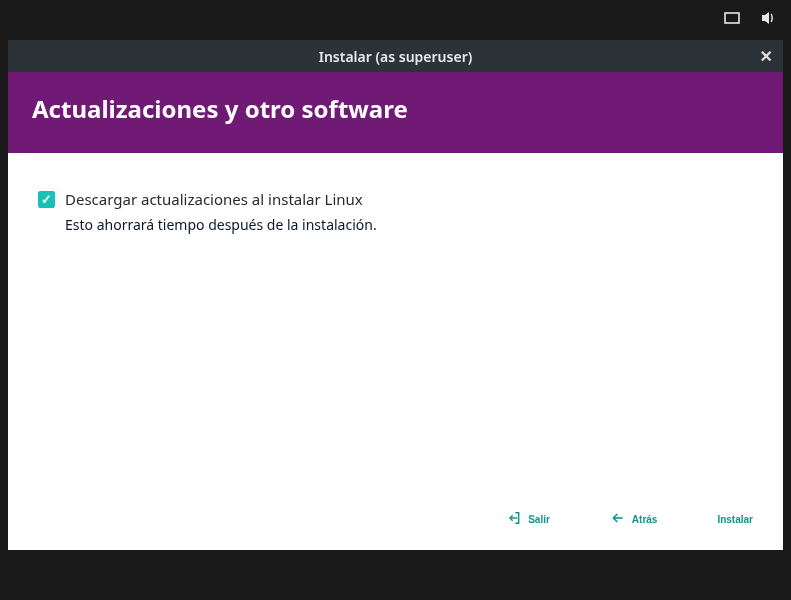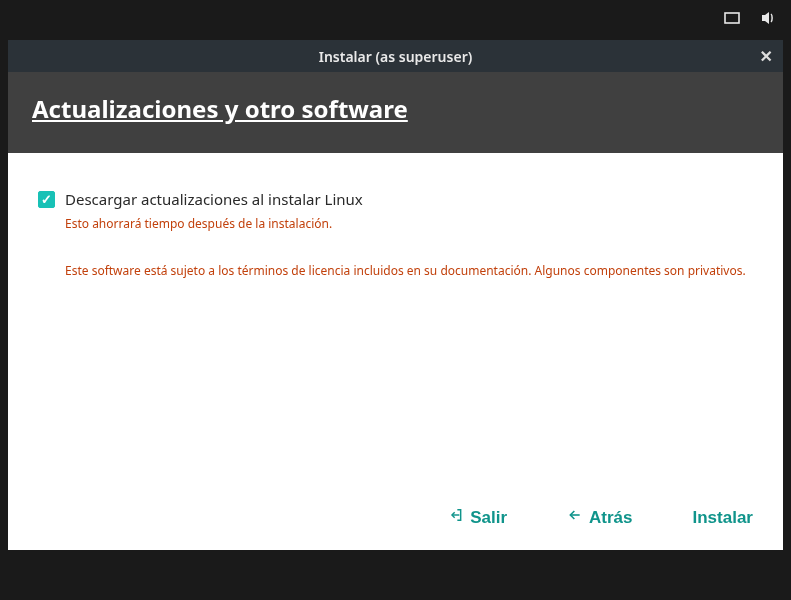--- a/index.html
+++ b/index.html
@@ -43,24 +43,23 @@
       position: absolute;
       right: 6px;
       top: 50%;
       transform: translateY(-50%);
       color: #ddd;
       font-size: 16px;
       cursor: pointer;
       padding: 2px 4px;
     }
     .header {
-      background: #404040;
+      background: #701a75;
       color: #fff;
       padding: 20px 24px 28px 24px;
-      text-decoration: underline;
     }
     .header h1 {
       font-size: 24px;
       font-weight: 700;
     }
     .content {
       flex: 1;
       background: #fff;
       padding: 36px 30px 20px 30px;
     }
@@ -93,36 +92,36 @@
       color: #fff;
       font-size: 13px;
       font-weight: bold;
       line-height: 1;
     }
     .option-label {
       font-size: 15px;
       color: #2a2a2a;
     }
     .option-desc {
-      font-size: 12px;
-      color: #c2410c;
+      font-size: 14px;
+      color: #0f172a;
       margin-left: 27px;
     }
     .footer {
       display: flex;
       justify-content: flex-end;
       align-items: center;
       padding: 18px 30px 22px 30px;
       gap: 60px;
     }
     .btn {
       display: flex;
       align-items: center;
       gap: 6px;
-      font-size: 17px;
+      font-size: 10px;
       font-weight: 700;
       color: #10948b;
       cursor: pointer;
       background: none;
       border: none;
     }
     .btn svg { width: 16px; height: 16px; }
   </style>
 </head>
 <body>
@@ -154,21 +153,20 @@
   <div class="content">
     <div class="option">
       <div class="option-row">
         <div class="checkbox checked"></div>
         <span class="option-label">Descargar actualizaciones al instalar Linux</span>
       </div>
       <div class="option-desc">Esto ahorrará tiempo después de la instalación.</div>
     </div>
 
     <div class="option">
-      <div class="option-desc">Este software está sujeto a los términos de licencia incluidos en su documentación. Algunos componentes son privativos.</div>
     </div>
   </div>
 
   <div class="footer">
     <button class="btn">
       <span>
         <svg viewBox="0 0 24 24" fill="none" stroke="#10948b" stroke-width="2.2">
             <path d="M14 4h5v16h-5"></path>
             <path d="M10 8l-4 4 4 4"></path>
             <path d="M6 12h11"></path>

